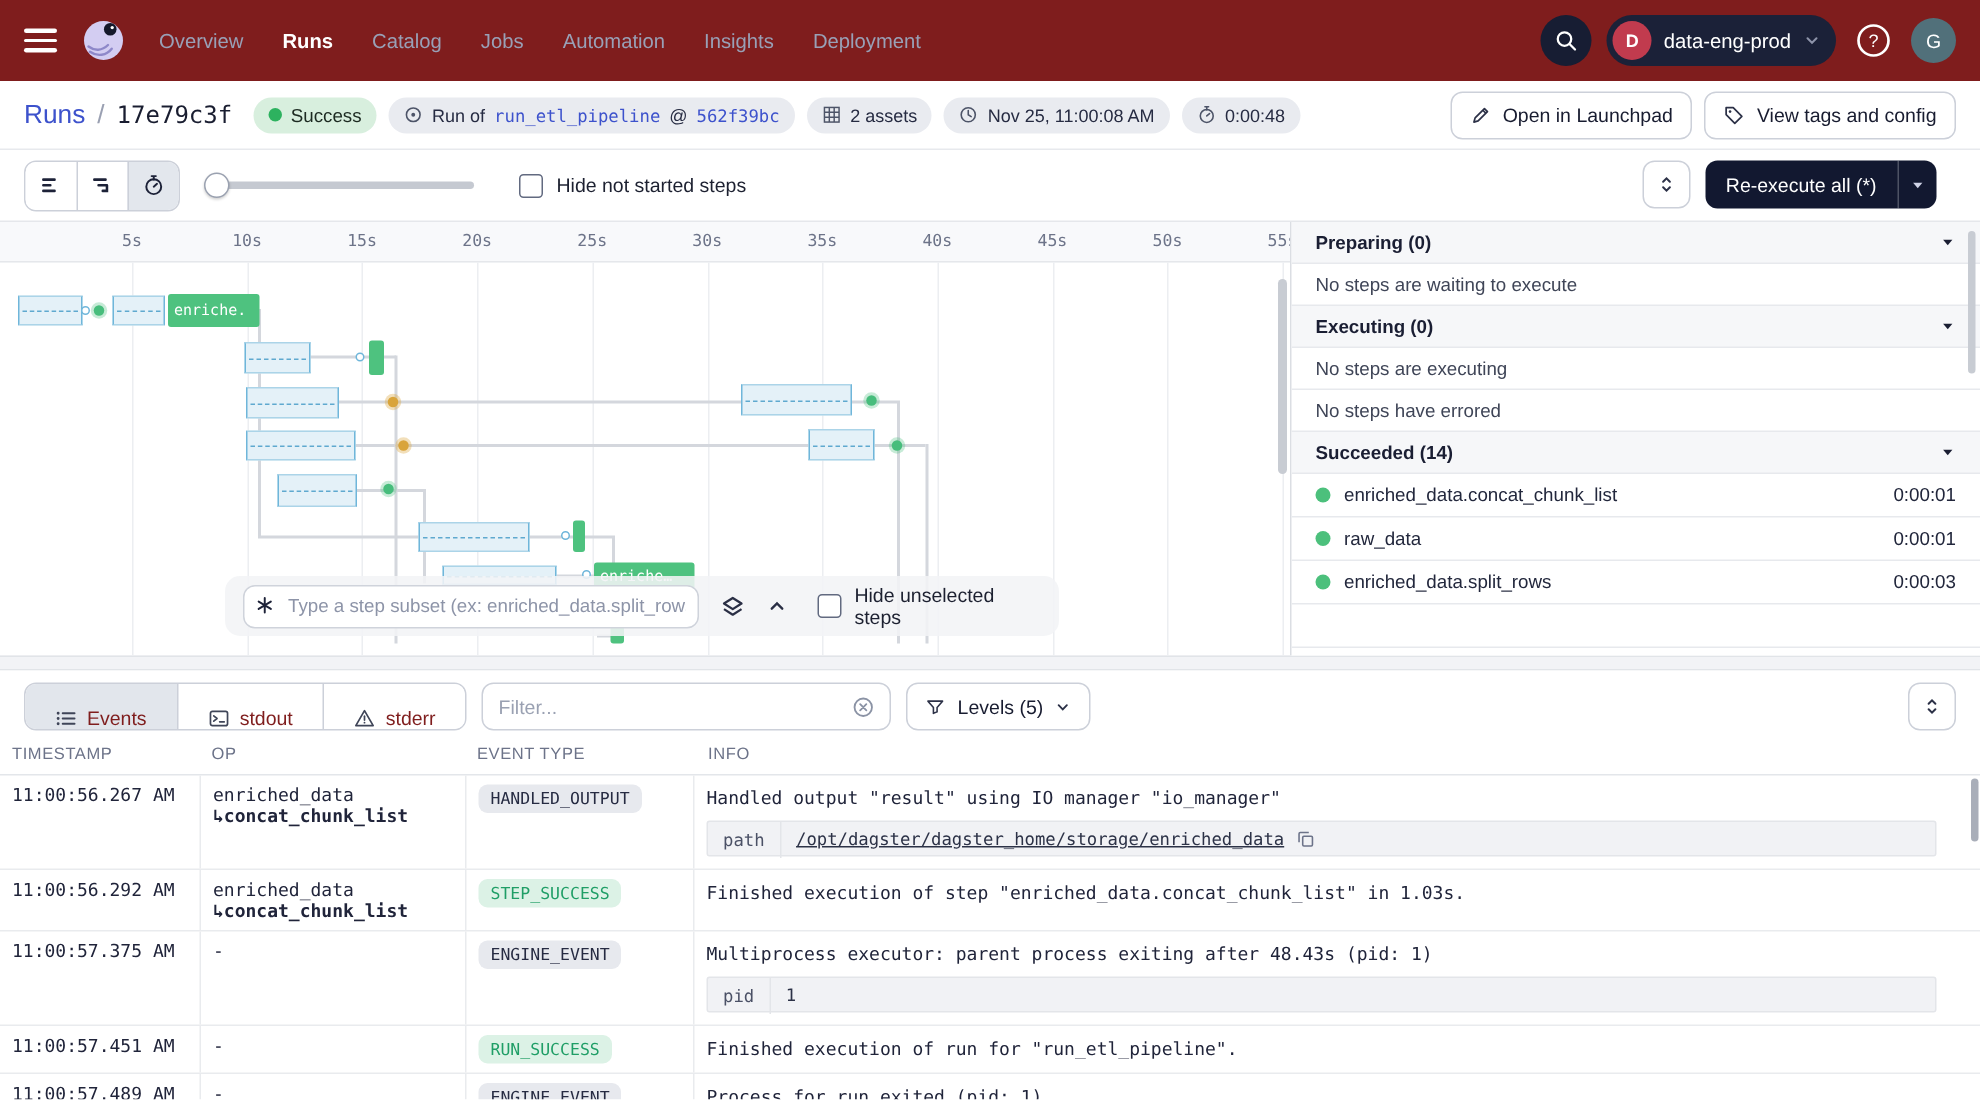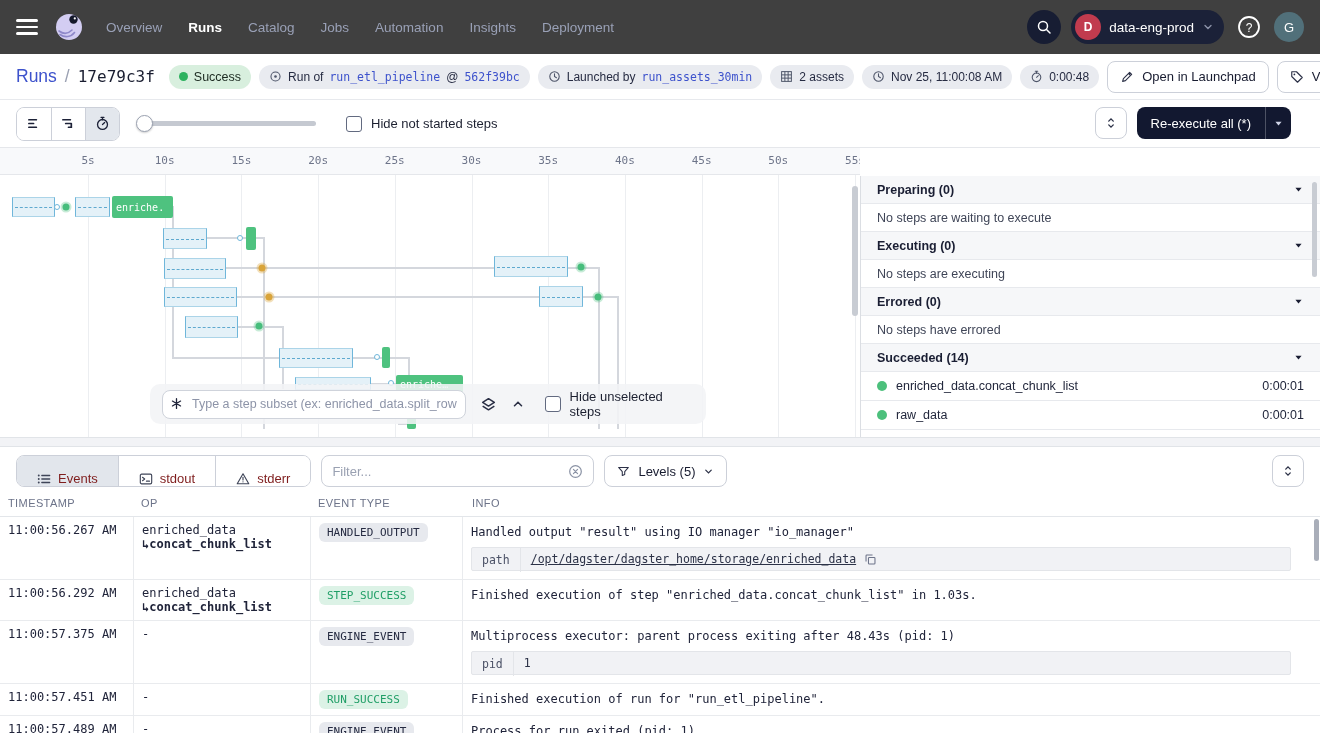--- a/index.html
+++ b/index.html
@@ -3,21 +3,21 @@
 <meta charset="utf-8">
 <style>
   * { margin:0; padding:0; box-sizing:border-box; }
   body { font-family:"Liberation Sans", sans-serif; background:#fff; }
   .app { position:relative; width:1320px; height:733px; overflow:hidden; background:#fff; }
   .mono { font-family:"DejaVu Sans Mono", monospace; }
   .icn { display:inline-flex; align-items:center; justify-content:center; line-height:0; }
   .icn svg { display:block; }
 
   
-  .nav { height:54px; background:#404040; display:flex; align-items:center; padding:0 16px; }
+  .nav { height:54px; background:#7f1d1d; display:flex; align-items:center; padding:0 16px; }
   .burger { width:22px; display:flex; flex-direction:column; gap:4px; cursor:pointer; }
   .burger span { height:2.5px; background:#fff; border-radius:2px; }
   .logo { margin-left:14px; }
   .nav-items { display:flex; gap:26px; margin-left:20px; }
   .nav-item { font-size:13.5px; color:#99a0b6; cursor:pointer; white-space:nowrap; }
   .nav-item.active { color:#fff; font-weight:bold; }
   .nav-right { margin-left:auto; display:flex; align-items:center; gap:10px; }
   .circ-btn { width:34px; height:34px; border-radius:50%; background:#171d33; display:flex; align-items:center; justify-content:center; color:#fff; cursor:pointer; }
   .ws-pill { height:34px; border-radius:17px; background:#1b2138; display:flex; align-items:center; gap:8px; padding:0 10px 0 4px; cursor:pointer; }
   .ws-avatar { width:26px; height:26px; border-radius:50%; background:#c13b4e; color:#fff; font-size:12px; font-weight:bold; display:flex; align-items:center; justify-content:center; }
@@ -75,21 +75,21 @@
   .gdot.ring { width:6px; height:6px; background:#fff; border:1.5px solid #6fb6da; }
   .subset-bar { position:absolute; left:150px; top:236px; width:556px; height:40px; border-radius:10px; background:rgba(242,244,246,.88); display:flex; align-items:center; padding:0 12px; gap:14px; }
   .subset-input-wrap { position:relative; width:312px; }
   .subset-input-wrap .icn { position:absolute; left:8px; top:7px; color:#1d2238; }
   .subset-input { width:100%; height:29px; border:1px solid #cfd3db; border-radius:8px; background:#fff; padding:0 8px 0 29px; font-size:12.5px; color:#1c2030; font-family:"Liberation Sans", sans-serif; }
   .subset-input::placeholder { color:#8d94a8; }
   .sb-icon { color:#2a2f45; cursor:pointer; }
   .g-scroll { position:absolute; right:2px; top:38px; width:6px; height:130px; border-radius:3px; background:#c8ccd3; cursor:pointer; }
 
   
-  .steps-panel { position:absolute; right:0; top:0; width:460px; height:290px; background:#fff; border-left:1px solid #dbdee3; overflow:hidden;margin-top:28px; }
+  .steps-panel { position:absolute; right:0; top:0; width:460px; height:290px; background:#fff; border-left:1px solid #dbdee3; overflow:hidden; }
   .sp-head { height:28px; background:#f6f7f9; border-bottom:1px solid #e7e9ed; display:flex; align-items:center; padding:0 16px; cursor:pointer; }
   .sp-head .t { font-size:12.5px; font-weight:bold; color:#1a1e33; }
   .sp-head .c { margin-left:auto; color:#1a1e33; }
   .sp-empty { height:28px; border-bottom:1px solid #e7e9ed; display:flex; align-items:center; padding:0 16px; font-size:12.5px; color:#3f4557; }
   .sp-item { height:29px; border-bottom:1px solid #e7e9ed; display:flex; align-items:center; padding:0 16px; gap:9px; font-size:12.5px; color:#22273c; cursor:pointer; }
   .sp-item .dot { width:10px; height:10px; border-radius:50%; background:#4cc07c; flex:none; }
   .sp-item .dur { margin-left:auto; color:#22273c; }
   .sp-scroll { position:absolute; right:3px; top:6px; width:5px; height:95px; border-radius:3px; background:#c8ccd3; cursor:pointer; }
 
   .band { height:10px; background:#f2f3f6; border-top:1px solid #e1e4e8; border-bottom:1px solid #e1e4e8; }
@@ -197,30 +197,20 @@
           <span class="icn">
             <svg width="13" height="13" viewBox="0 0 16 16" fill="none" stroke="currentColor" stroke-width="1.3">
               <circle cx="8" cy="8" r="5.6"></circle>
               <circle cx="8" cy="8" r="1.6" fill="currentColor" stroke="none"></circle>
             </svg>
           </span>
           <span>Run of </span>
           <span class="lnk">run_etl_pipeline</span>
           <span> @ </span>
           <span class="lnk">562f39bc</span>
-        </div>
-        <div class="tag">
-          <span class="icn">
-            <svg width="13" height="13" viewBox="0 0 16 16" fill="none" stroke="currentColor" stroke-width="1.3" stroke-linecap="round">
-              <circle cx="8" cy="8" r="5.8"></circle>
-              <path d="M8 4.6V8l2.4 1.5"></path>
-            </svg>
-          </span>
-          <span>Launched by </span>
-          <span class="lnk">run_assets_30min</span>
         </div>
         <div class="tag">
           <span class="icn">
             <svg width="13" height="13" viewBox="0 0 16 16" fill="none" stroke="currentColor" stroke-width="1.2">
               <rect x="2" y="2" width="12" height="12"></rect>
               <path d="M2 6h12M2 10h12M6 2v12M10 2v12"></path>
             </svg>
           </span>
           <span>2 assets</span>
         </div>
@@ -431,28 +421,20 @@
           <div class="sp-empty">No steps are waiting to execute</div>
           <div class="sp-head">
             <span class="t">Executing (0)</span>
             <span class="c icn">
               <svg width="11" height="11" viewBox="0 0 16 16" fill="currentColor">
                 <path d="M3.5 5.5h9L8 11z"></path>
               </svg>
             </span>
           </div>
           <div class="sp-empty">No steps are executing</div>
-          <div class="sp-head">
-            <span class="t">Errored (0)</span>
-            <span class="c icn">
-              <svg width="11" height="11" viewBox="0 0 16 16" fill="currentColor">
-                <path d="M3.5 5.5h9L8 11z"></path>
-              </svg>
-            </span>
-          </div>
           <div class="sp-empty">No steps have errored</div>
           <div class="sp-head">
             <span class="t">Succeeded (14)</span>
             <span class="c icn">
               <svg width="11" height="11" viewBox="0 0 16 16" fill="currentColor">
                 <path d="M3.5 5.5h9L8 11z"></path>
               </svg>
             </span>
           </div>
           <div class="sp-item">

